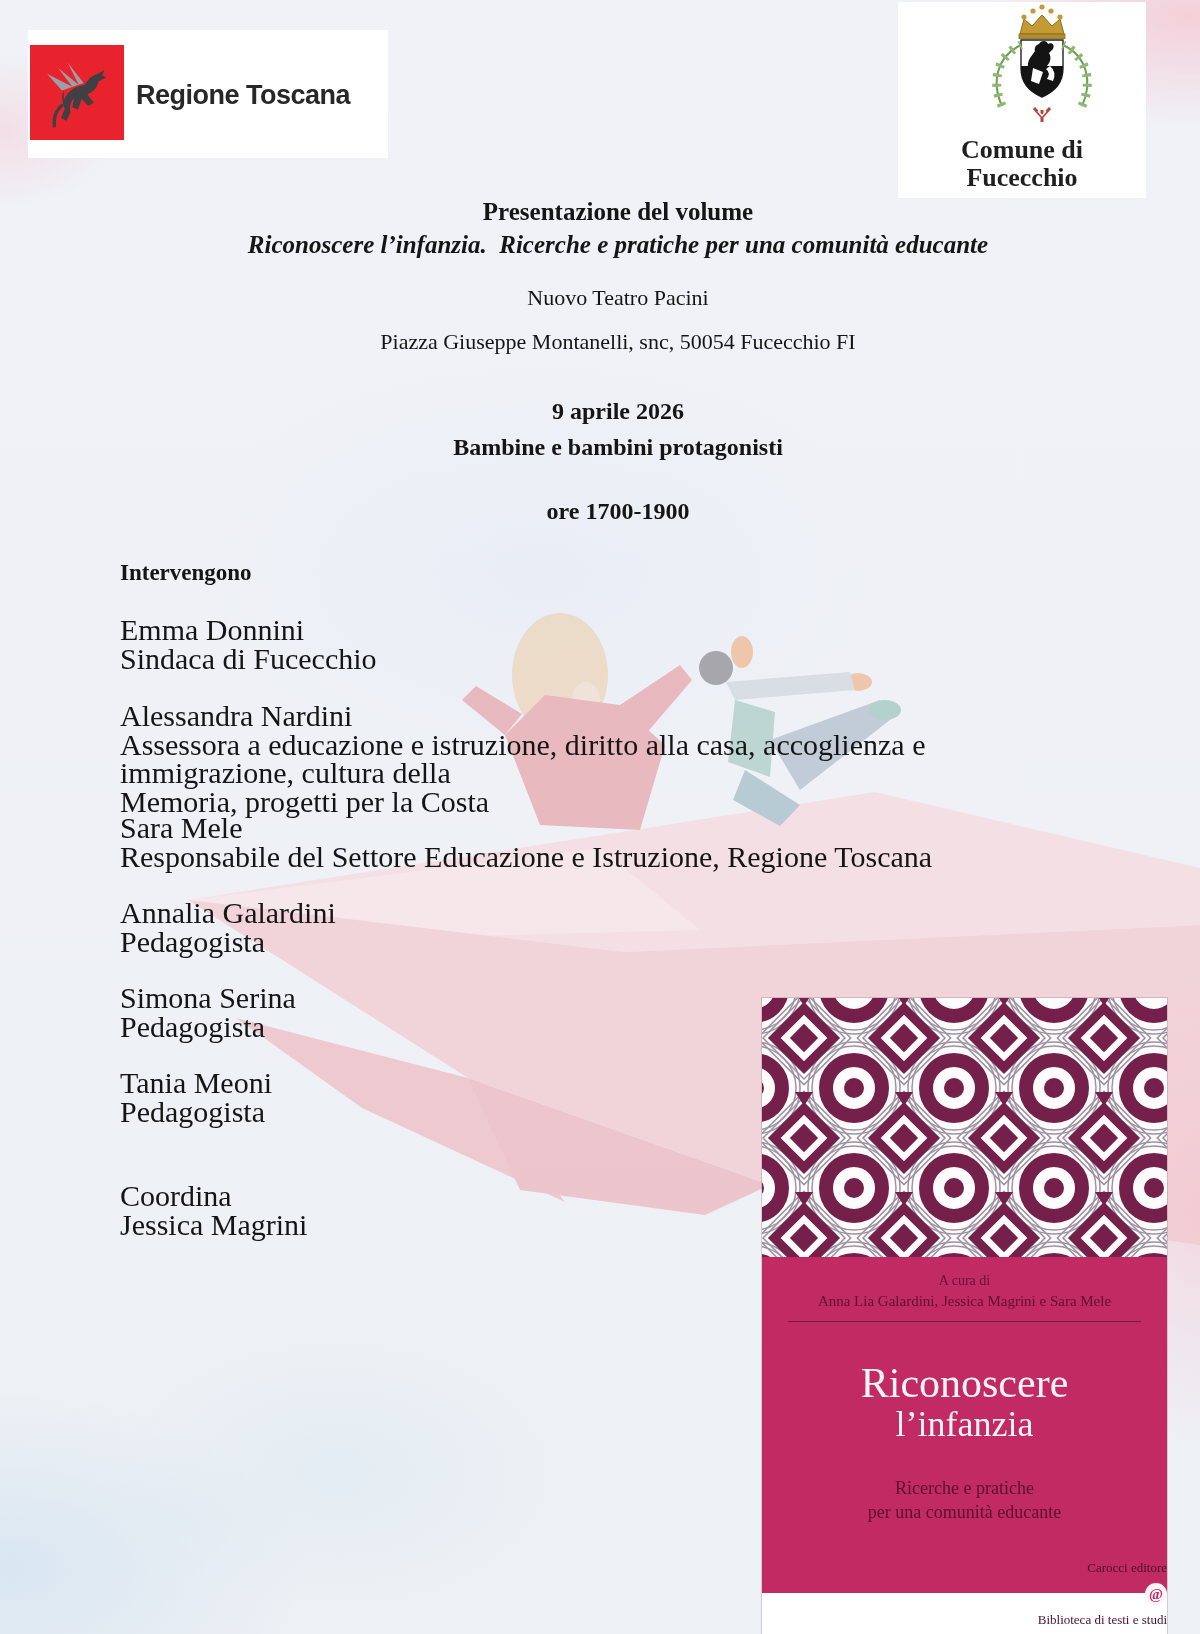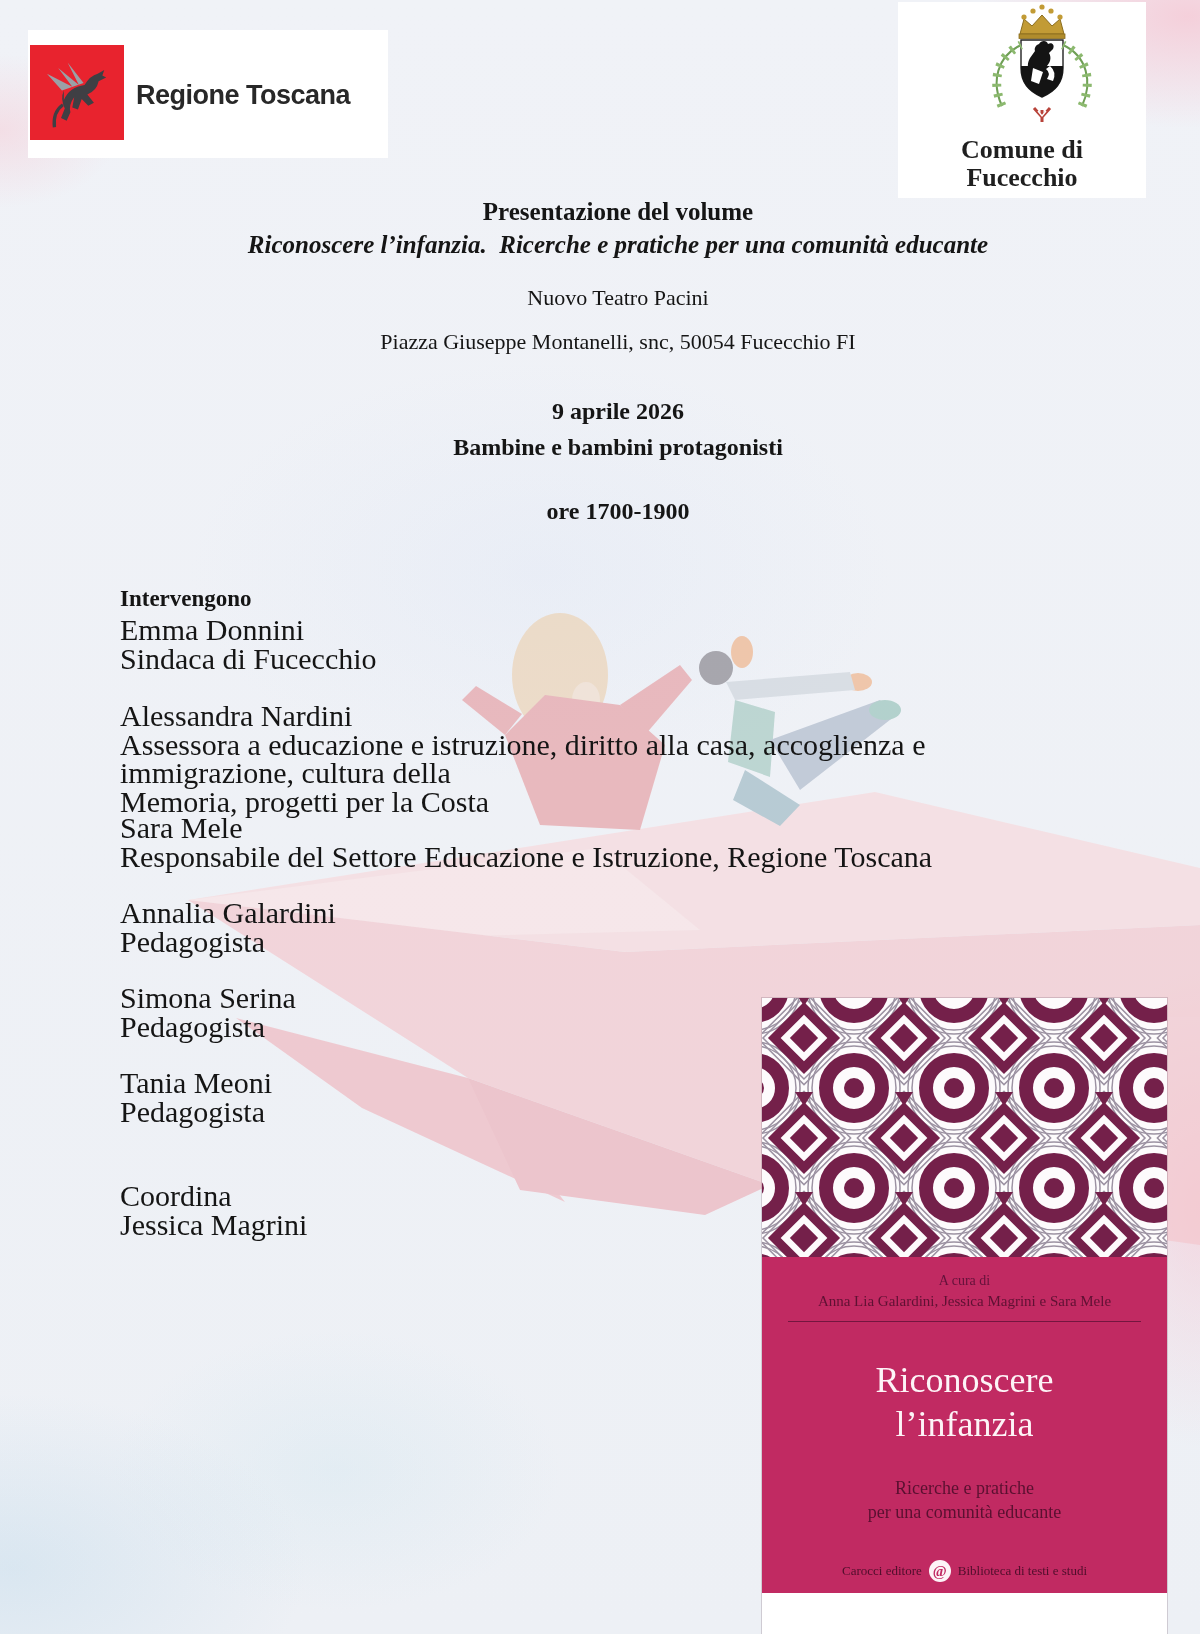--- a/index.html
+++ b/index.html
@@ -28,37 +28,37 @@
   .cline{left:0;width:1156px;text-align:center;}
   .t-pres{top:198px;font-weight:bold;font-size:25px;}
   .t-vol{top:231px;font-weight:bold;font-style:italic;font-size:25px;white-space:pre-wrap;}
   .t-venue{top:285px;font-size:22px;}
   .t-addr{top:317px;font-size:22px;margin-top:12px;}
   .t-date{top:398px;font-weight:bold;font-size:24px;}
   .t-tag{top:434px;font-weight:bold;font-size:24px;}
   .t-time{top:498px;font-weight:bold;font-size:24px;}
   
   .lblock{left:80px;width:950px;font-size:30px;line-height:28.6px;}
-  .speak-h{top:559px;font-weight:bold;font-size:23px;margin-top:26px;}
+  .speak-h{top:559px;font-weight:bold;font-size:23px;}
   .role{white-space:pre-line;}
   .sp0{top:616px;} .sp1{top:702px;} .sp2{top:814px;} .sp3{top:899px;}
   .sp4{top:984px;} .sp5{top:1069px;} .coord{top:1182px;width:620px;}
   
   .book{left:762px;top:998px;width:405px;height:703px;background:#fff;
     box-shadow:0 0 0 1px rgba(120,90,110,.25);z-index:5;}
   .book-band{position:absolute;left:0;top:259px;width:405px;height:336px;background:#c12a62;}
   .bline{position:absolute;left:0;width:405px;text-align:center;}
   .b-cura{top:16px;font-size:14px;color:#63123a;}
   .b-curators{top:36px;font-size:15px;color:#5f1133;}
   .b-div{position:absolute;left:26px;top:64px;width:353px;height:0;border-top:1.5px solid rgba(96,17,55,.8);}
-  .b-t1{top:102px;font-size:36px;color:#fdf4f7;}
+  .b-t1{top:102px;font-size:42px;color:#fdf4f7;}
   .b-t2{top:146px;font-size:36px;color:#fdf4f7;}
   .b-s1{top:221px;font-size:18px;color:#5a1030;}
   .b-s2{top:245px;font-size:18px;color:#5a1030;}
-  .b-pub{top:303px;font-size:13px;color:#4f0e2b;display:flex;justify-content:center;align-items:center;gap:7px;}
+  .b-pub{top:303px;font-size:13px;color:#4f0e2b;display:flex;justify-content:center;align-items:flex-end;gap:7px;flex-direction:column;}
   .at-circle{width:22px;height:22px;border-radius:50%;background:#fdf4f7;color:#c12a62;
     font-weight:bold;font-size:15px;line-height:22px;text-align:center;display:inline-block;}
   .illus{left:0;top:0;z-index:1;pointer-events:none;}
   .txt{z-index:2;padding-left:40px;}
 </style>
 </head>
 <body>
 
 <svg class="abs illus" width="1200" height="1634" viewBox="0 0 1200 1634">
   <g opacity="0.62">

